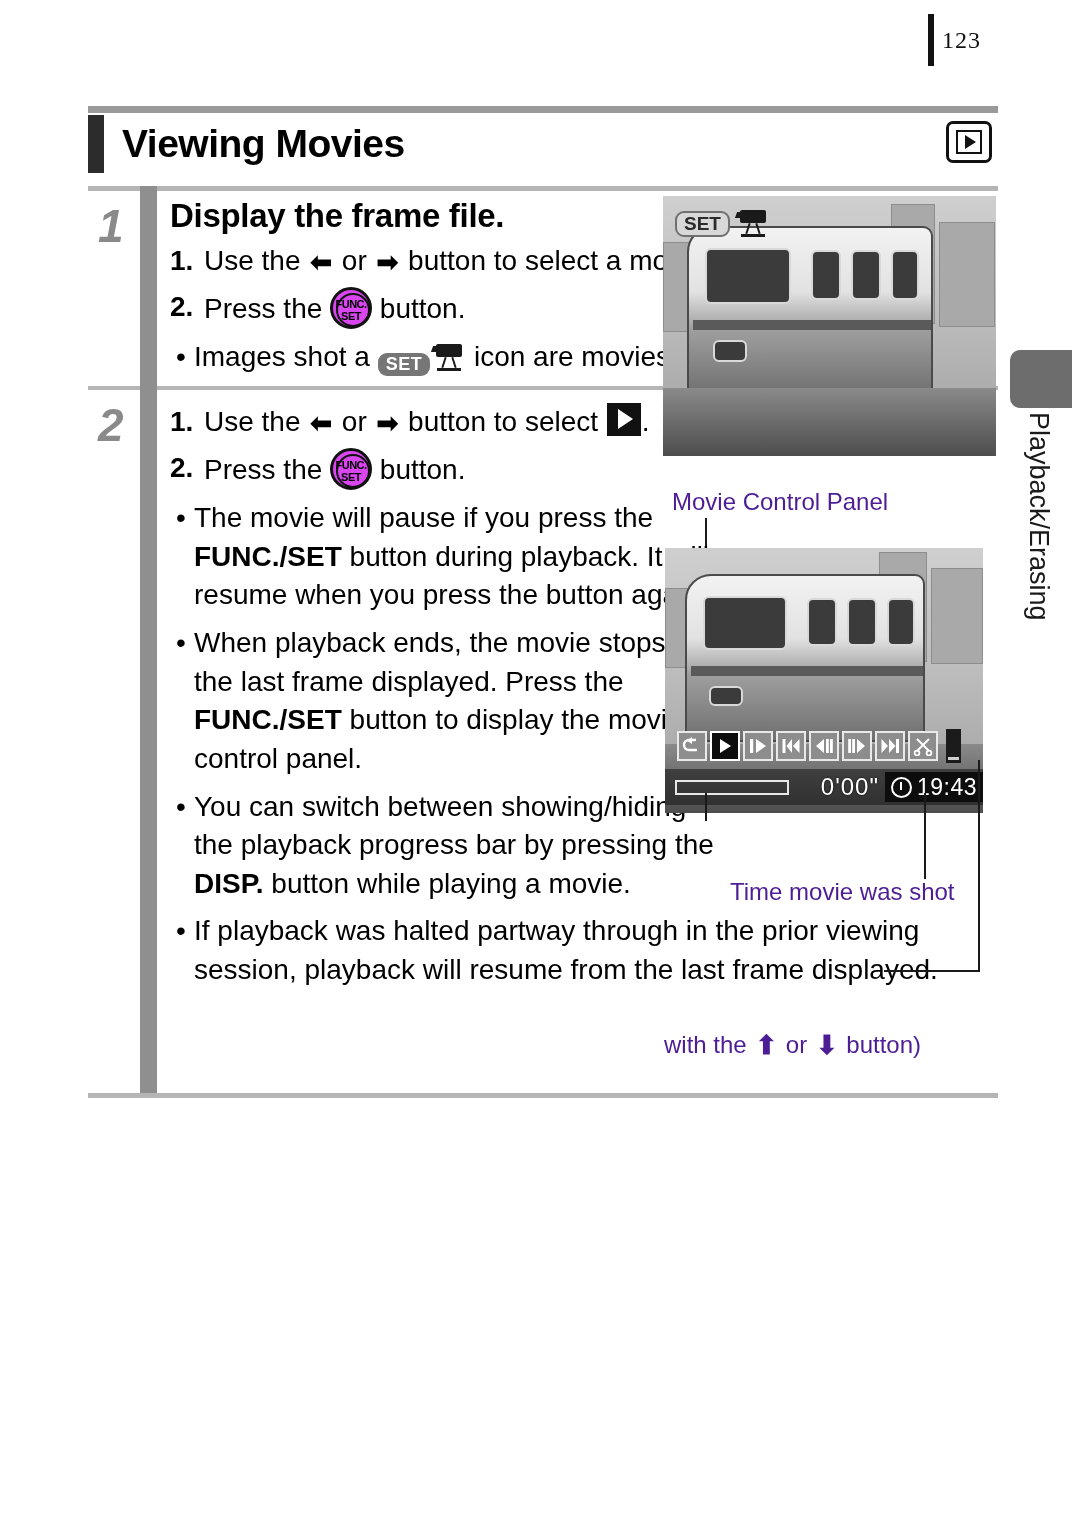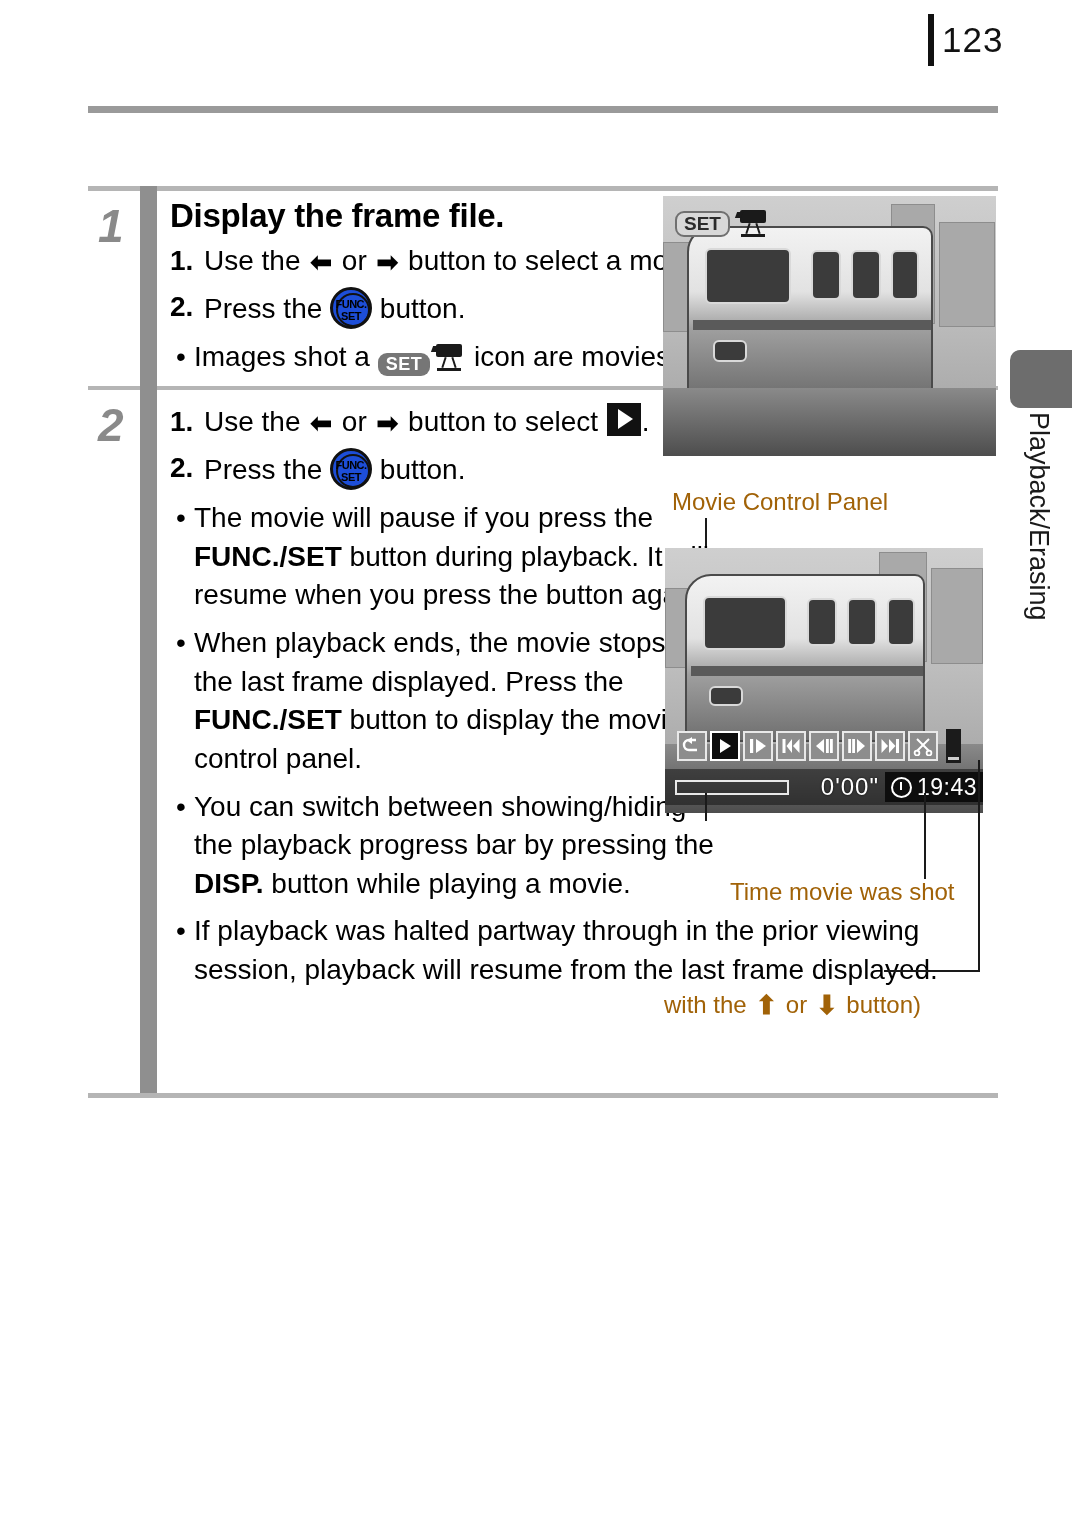--- a/index.html
+++ b/index.html
@@ -11,21 +11,21 @@
     overflow: hidden;
   }
   .page { position: relative; width: 1080px; height: 1521px; }
 
   
   .pagenum-wrap {
     position: absolute; left: 928px; top: 14px;
     display: flex; align-items: center; gap: 8px;
   }
   .pagenum-rule { width: 6px; height: 52px; background: #111; }
-  .pagenum { font-size: 35px; font-weight: 400; letter-spacing: 1px; color: #111; }
+  .pagenum { font-size: 24px; font-weight: 400; letter-spacing: 1px; color: #111; font-family: Liberation Serif, serif; }
 
   
   .title-top-rule {
     position: absolute; left: 88px; top: 106px;
     width: 910px; height: 7px; background: #9a9a9a;
   }
   .title-row {
     position: absolute; left: 88px; top: 113px;
     width: 910px; height: 62px;
     display: flex; align-items: center;
@@ -100,21 +100,21 @@
 
   
   .arrow {
     display: inline-block; vertical-align: -1px;
     font-size: 26px; font-weight: bold; line-height: 1;
     padding: 0 2px;
   }
   .funcset {
     display: inline-block; vertical-align: -11px;
     width: 42px; height: 42px; border-radius: 50%;
-    border: 3px solid #111; position: relative; background: #1d4ed8;
+    border: 3px solid #111; position: relative; background: #d946ef;
   }
   .funcset::before {
     content: ""; position: absolute; left: 3px; top: 3px;
     width: 30px; height: 30px; border-radius: 50%; border: 2px solid #111;
   }
   .funcset .fl {
     position: absolute; left: 0; right: 0; text-align: center;
     font-size: 11px; font-weight: bold; letter-spacing: -0.5px; line-height: 1;
   }
   .funcset .f1 { top: 9px; }
@@ -251,21 +251,21 @@
     width: 21px; height: 21px; border-radius: 50%;
     border: 2px solid #fff; position: relative;
   }
   .clock-ico::after {
     content: ""; position: absolute; left: 7px; top: 3px;
     width: 2px; height: 8px; background: #fff;
   }
   .clocktime { color: #fff; font-size: 23px; letter-spacing: 0.5px; }
 
   
-  .anno { position: absolute; font-size: 24px; color: #a16207; white-space: nowrap; }
+  .anno { position: absolute; font-size: 24px; color: #4c1d95; white-space: nowrap; }
   .leader-v { position: absolute; width: 2px; background: #1a1a1a; }
   .leader-h { position: absolute; height: 2px; background: #1a1a1a; }
 
   
   .sidetab {
     position: absolute; left: 1010px; top: 350px;
     width: 62px; height: 58px; background: #6d6d6d;
     border-radius: 10px 0 0 10px;
   }
   .sidetab-text {
@@ -280,20 +280,29 @@
 <body>
 
 <div class="page">
 
   <div class="pagenum-wrap">
     <div class="pagenum-rule"></div>
     <div class="pagenum">123</div>
   </div>
 
   <div class="title-top-rule"></div>
+  <div class="title-row">
+    <div class="title-bar"></div>
+    <div class="title-text">Viewing Movies</div>
+    <div class="pb-mode-icon">
+      <div class="inner">
+        <div class="tri"></div>
+      </div>
+    </div>
+  </div>
 
   <div class="content">
     <div class="spine"></div>
 
     <div class="rule"></div>
 
     <div class="step">
       <div class="step-num">1</div>
       <div class="step-body">
         <div class="step-title">Display the frame file.</div>
@@ -466,20 +475,20 @@
   </div>
 
   <div class="anno" style="left:672px;top:488px;">Movie Control Panel</div>
   <div class="leader-v" style="left:705px;top:518px;height:28px;"></div>
 
   <div class="leader-v" style="left:705px;top:793px;height:28px;"></div>
 
   <div class="anno" style="left:730px;top:878px;">Time movie was shot</div>
   <div class="leader-v" style="left:924px;top:793px;height:86px;"></div>
 
-  <div class="anno" style="left:664px;top:991px;"><span>with the </span><span class="arrow">⬆</span><span> or </span><span class="arrow">⬇</span><span> button)</span></div>
+  <div class="anno" style="left:664px;top:1031px;"><span>with the </span><span class="arrow">⬆</span><span> or </span><span class="arrow">⬇</span><span> button)</span></div>
   <div class="leader-h" style="left:884px;top:970px;width:96px;"></div>
   <div class="leader-v" style="left:978px;top:760px;height:212px;"></div>
 
   <div class="sidetab"></div>
   <div class="sidetab-text">Playback/Erasing</div>
 
 </div>
 
 </body></html>

